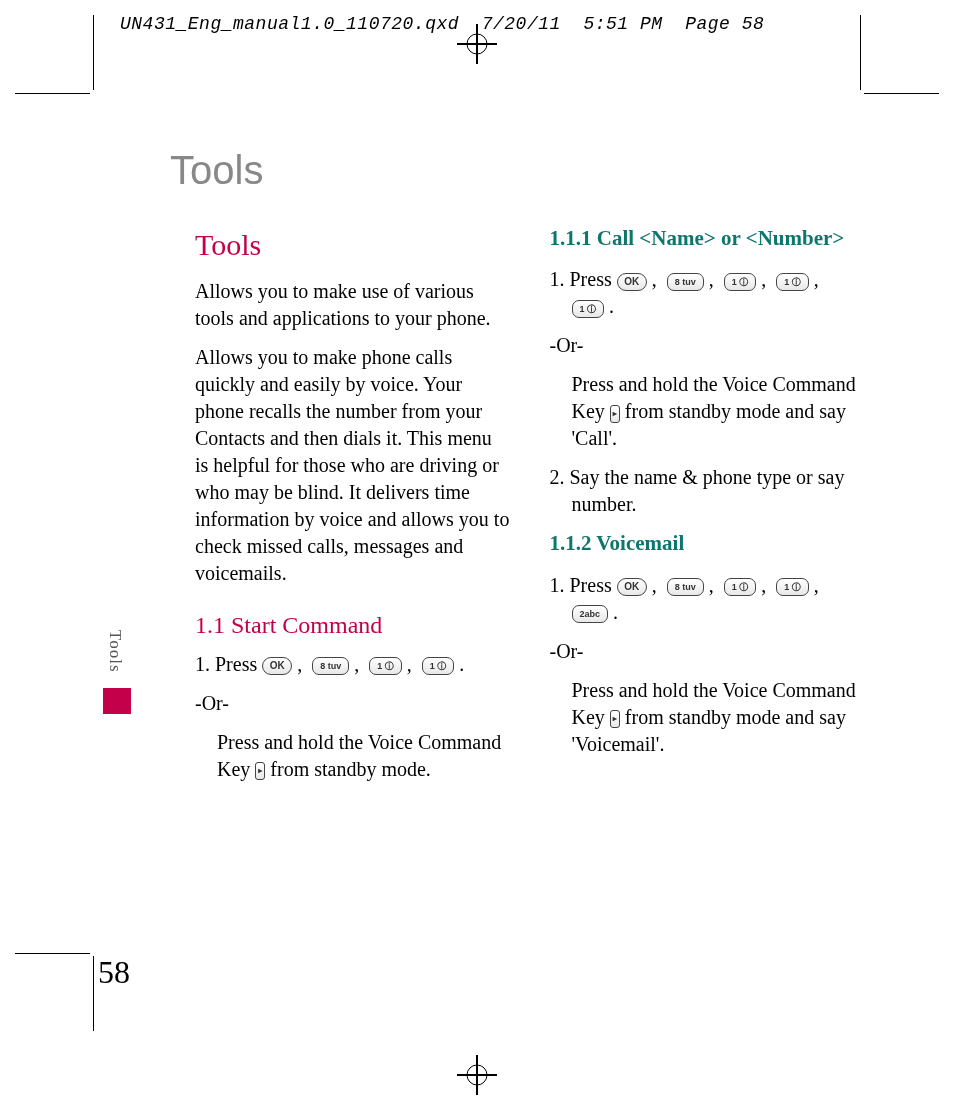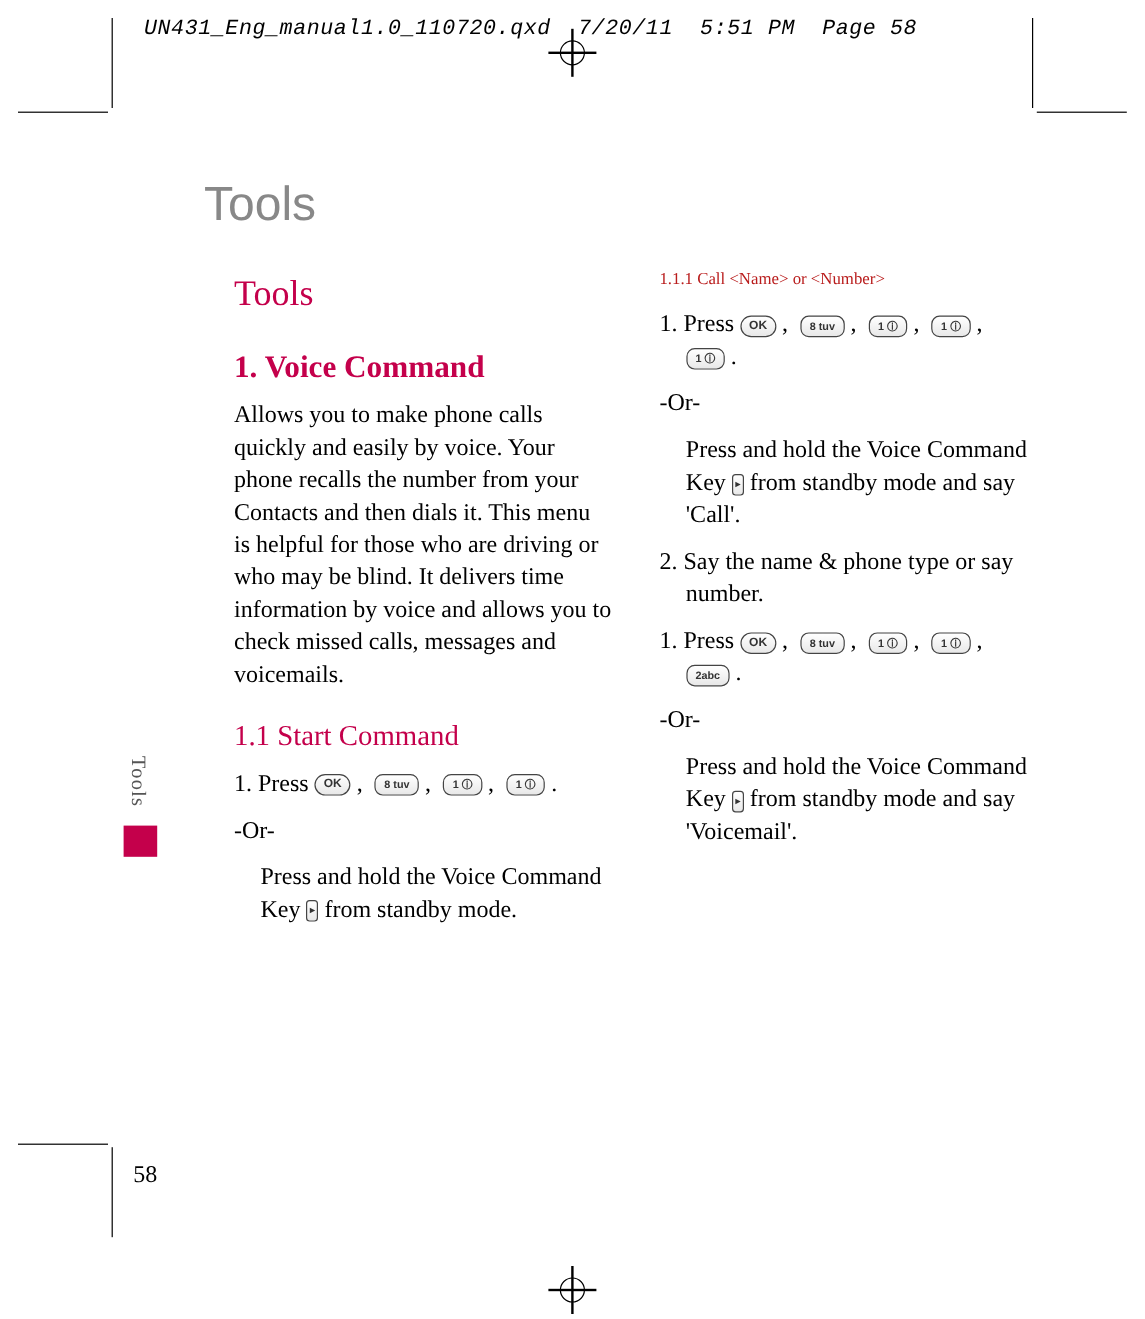--- a/index.html
+++ b/index.html
@@ -104,23 +104,23 @@
     font-weight: 600;
     margin: 22px 0 10px;
   }
   .h3-accent {
     color: #c4004b;
     font-size: 24px;
     font-weight: 400;
     margin: 22px 0 10px;
   }
   .h3-black {
-    color: #b91c1c;
-    font-size: 14px;
-    font-weight: 400;
+    color: #0f766e;
+    font-size: 21px;
+    font-weight: 700;
     margin: 0 0 14px;
     line-height: 1.3;
   }
   .h3-black.indent2 { padding-left: 48px; text-indent: -48px; }
   .para { margin-bottom: 12px; }
   .step { margin-bottom: 12px; padding-left: 22px; text-indent: -22px; }
   .step .num { display: inline; }
   .or { margin: 8px 0 12px; }
   .sub { margin: 0 0 12px 22px; }
 
@@ -143,23 +143,23 @@
   .key.ok { border-radius: 10px; padding: 2px 0; font-size: 10px; }
   .key.side {
     min-width: 10px;
     padding: 2px 2px;
     border-radius: 3px;
     font-size: 8px;
   }
 
   .page-num {
     position: absolute;
-    left: 111px;
+    left: 98px;
     bottom: 108px;
-    font-size: 20px;
+    font-size: 32px;
   }
 </style>
 </head>
 <body>
 
 <div class="page-header">
   <span>UN431_Eng_manual1.0_110720.qxd</span>&nbsp;&nbsp;<span>7/20/11</span>&nbsp;&nbsp;<span>5:51 PM</span>&nbsp;&nbsp;<span>Page 58</span>
 </div>
 
 <div class="reg-top">
@@ -187,22 +187,22 @@
 
 <div class="side-tab">
   <div class="side-tab-text">Tools</div>
   <div class="side-tab-block"></div>
 </div>
 
 <div class="columns">
 
   <div class="col">
     <div class="h1-accent">Tools</div>
-
-    <div class="h2-accent">1. Voice Command</div>
+    <div class="para">Allows you to make use of various tools and applications to your phone.</div>
+
     <div class="para">Allows you to make phone calls quickly and easily by voice. Your phone recalls the number from your Contacts and then dials it. This menu is helpful for those who are driving or who may be blind. It delivers time information by voice and allows you to check missed calls, messages and voicemails.</div>
 
     <div class="h3-accent">1.1 Start Command</div>
 
     <div class="step">
       <span class="num">1. Press </span>
       <span class="key ok">OK</span> ,&nbsp;
       <span class="key">8 tuv</span> ,&nbsp;
       <span class="key">1 ⓘ</span> ,&nbsp;
       <span class="key">1 ⓘ</span> .
@@ -232,20 +232,21 @@
     <div class="or">-Or-</div>
 
     <div class="sub">
       <span>Press and hold the Voice Command Key </span>
       <span class="key side">▸</span>
       <span> from standby mode and say 'Call'.</span>
     </div>
 
     <div class="step">2. Say the name &amp; phone type or say number.</div>
 
+    <div class="h3-black">1.1.2 Voicemail</div>
 
     <div class="step">
       <span class="num">1. Press </span>
       <span class="key ok">OK</span> ,&nbsp;
       <span class="key">8 tuv</span> ,&nbsp;
       <span class="key">1 ⓘ</span> ,&nbsp;
       <span class="key">1 ⓘ</span> ,<br>
       <span class="key">2abc</span> .
     </div>
 

